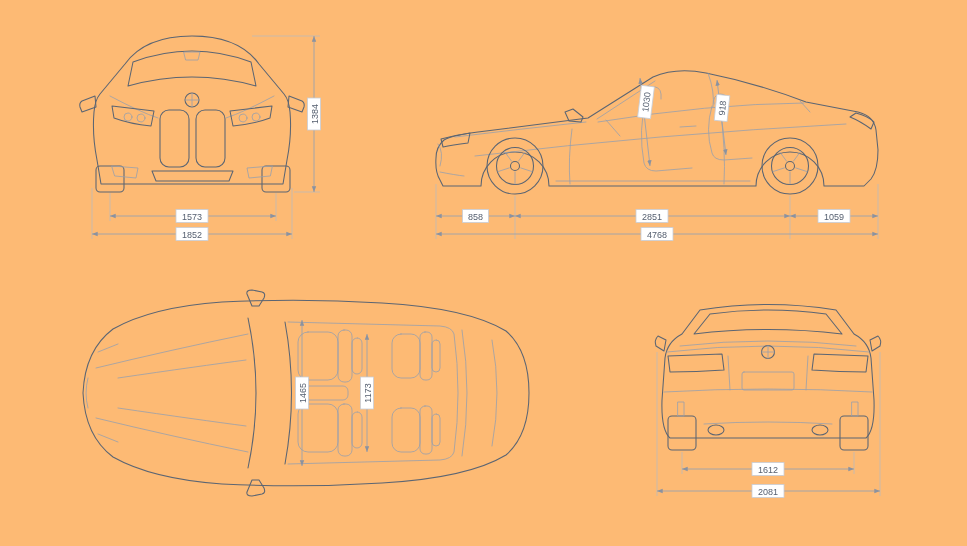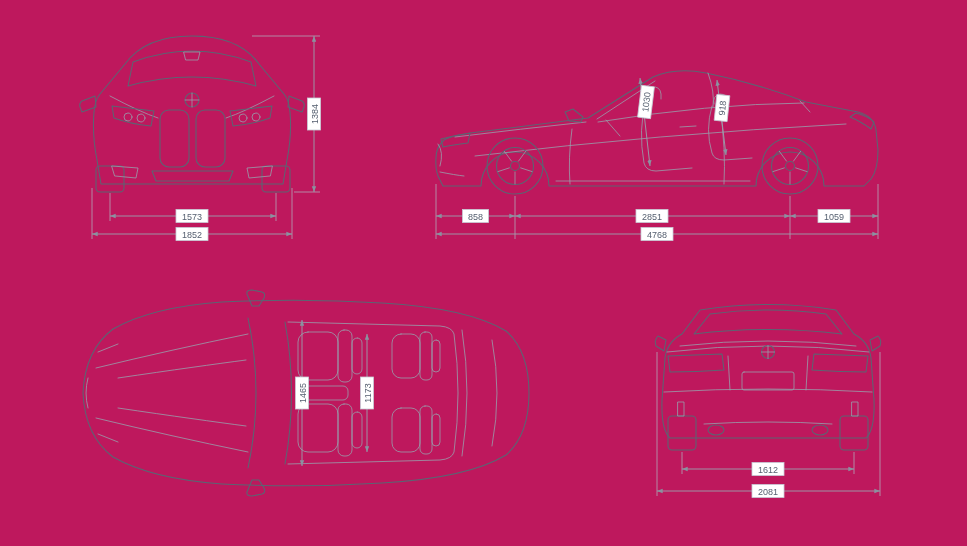--- a/index.html
+++ b/index.html
@@ -1,16 +1,16 @@
 <!DOCTYPE html>
 <html><head>
 <meta charset="utf-8">
 <style>
   html,body{margin:0;padding:0;background:#ffffff;}
-  .canvas{position:relative;width:967px;height:546px;background:#be185d;overflow:hidden;}
+  .canvas{position:relative;width:967px;height:546px;background:#fdba74;overflow:hidden;}
   svg{display:block;}
   .car{stroke:#5b6573;fill:none;stroke-width:1.05;stroke-linecap:round;stroke-linejoin:round;}
   .lite{stroke:#98a0ac;fill:none;stroke-width:0.8;stroke-linecap:round;stroke-linejoin:round;}
   .dim{stroke:#9aa2ae;fill:none;stroke-width:0.9;}
   .ext{stroke:#b3bac4;fill:none;stroke-width:0.7;}
   .lblbox{fill:#ffffff;stroke:#c7cdd6;stroke-width:0.8;}
   .lbl{font:9px "Liberation Sans", sans-serif;fill:#566070;text-anchor:middle;}
 </style>
 </head>
 <body>

